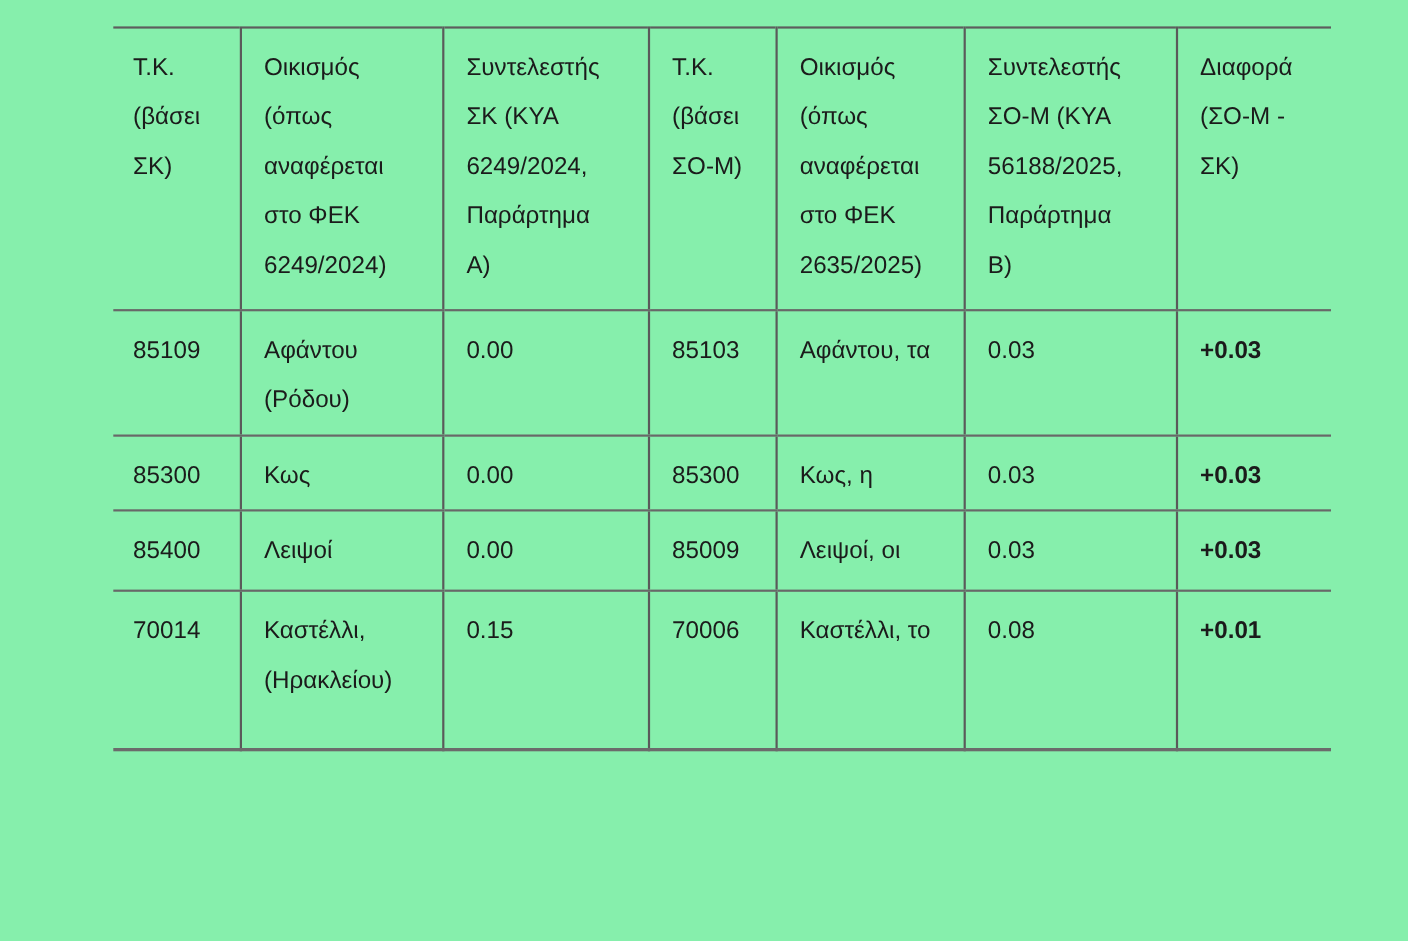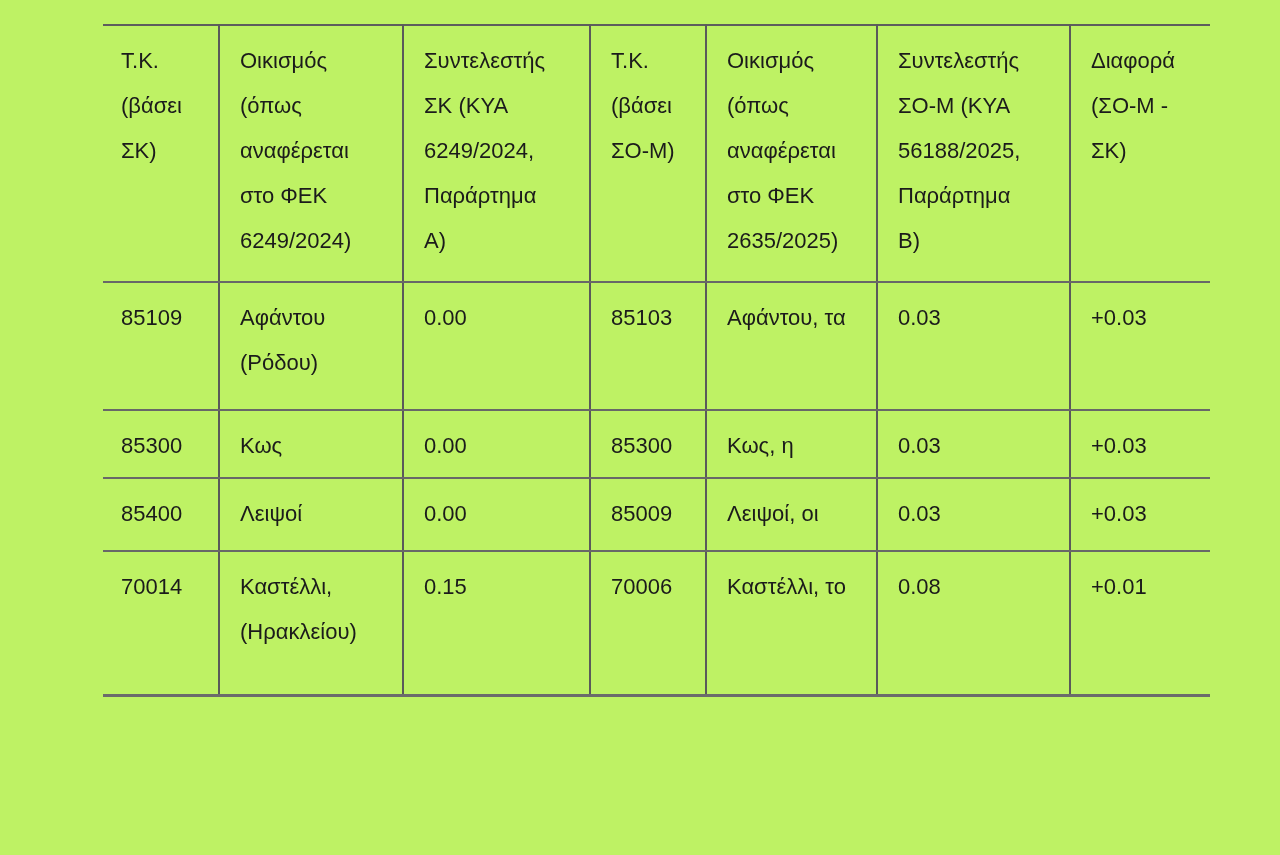--- a/index.html
+++ b/index.html
@@ -4,21 +4,21 @@
 <style>
   html, body {
     margin: 0;
     padding: 0;
     background: #ffffff;
   }
   .page {
     position: relative;
     width: 1280px;
     height: 855px;
-    background: #bef264;
+    background: #86efac;
     overflow: hidden;
     font-family: "Liberation Sans", "DejaVu Sans", sans-serif;
     color: #1b1b1b;
   }
   table.doc-table {
     position: absolute;
     left: 103px;
     top: 24px;
     width: 1107px;
     border-collapse: collapse;
@@ -34,23 +34,23 @@
     line-height: 45px;
     padding: 12px 10px 8px 20px;
     border-bottom: 2px solid #686868;
     white-space: pre-line;
     overflow: hidden;
   }
   table.doc-table td + td, table.doc-table th + th {
     border-left: 2px solid #5a5a5a;
   }
   table.doc-table td.c1, table.doc-table th.c1 { padding-left: 18px; padding-right: 4px; }
-  table.doc-table td.c7 { font-weight: normal; }
+  table.doc-table td.c7 { font-weight: bold; }
   tr.rh { height: 257px; }
-  tr.r1 { height: 128px; }
+  tr.r1 { height: 114px; }
   tr.r2 { height: 68px; }
   tr.r3 { height: 67px; }
   tr.r4 { height: 73px; }
   tr.r5 { height: 144px; }
   tr.r6 { height: 115px; }
 </style>
 </head>
 <body>
 
 <div class="page">

